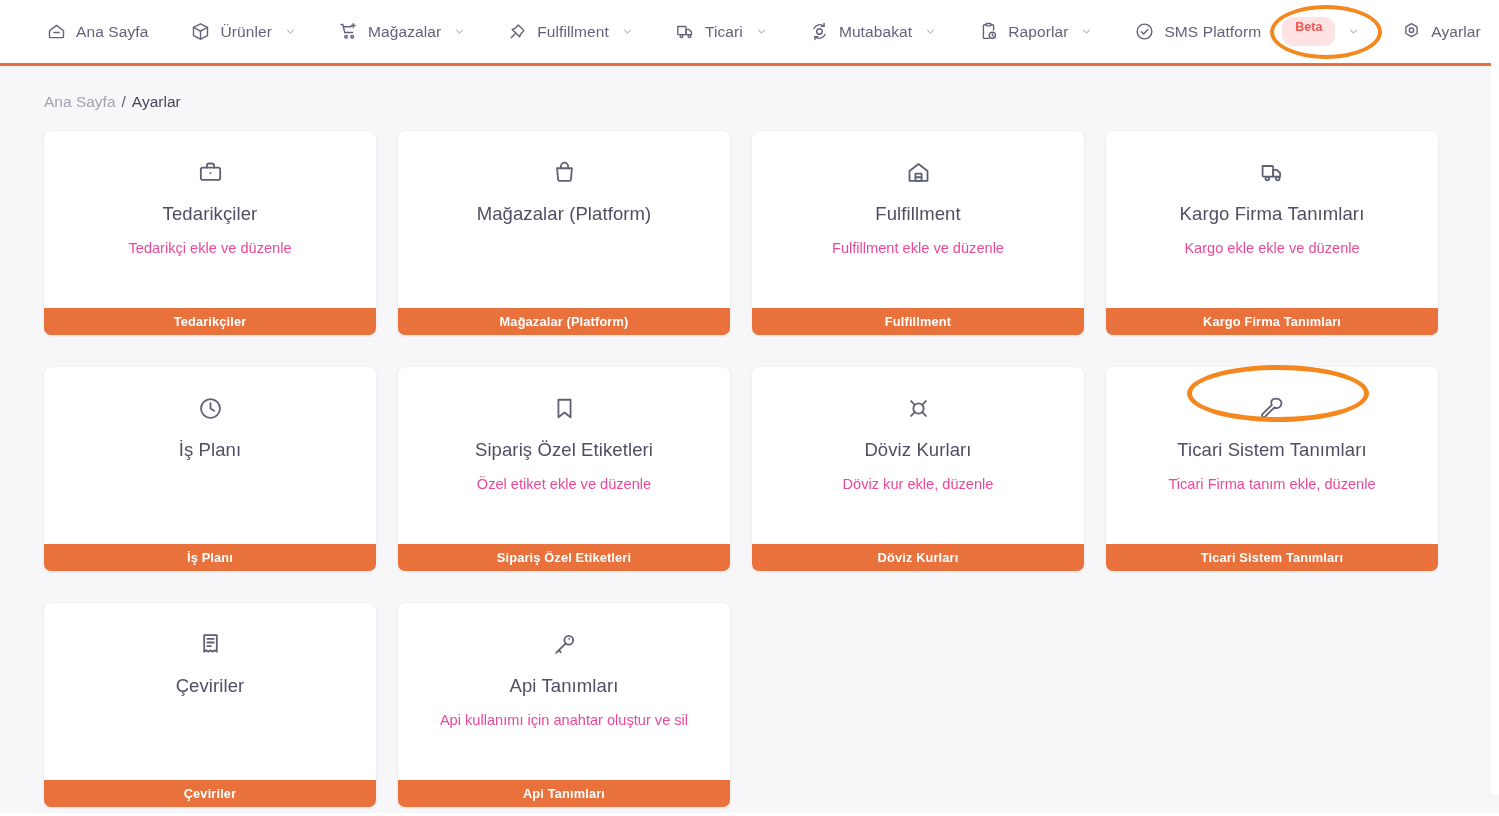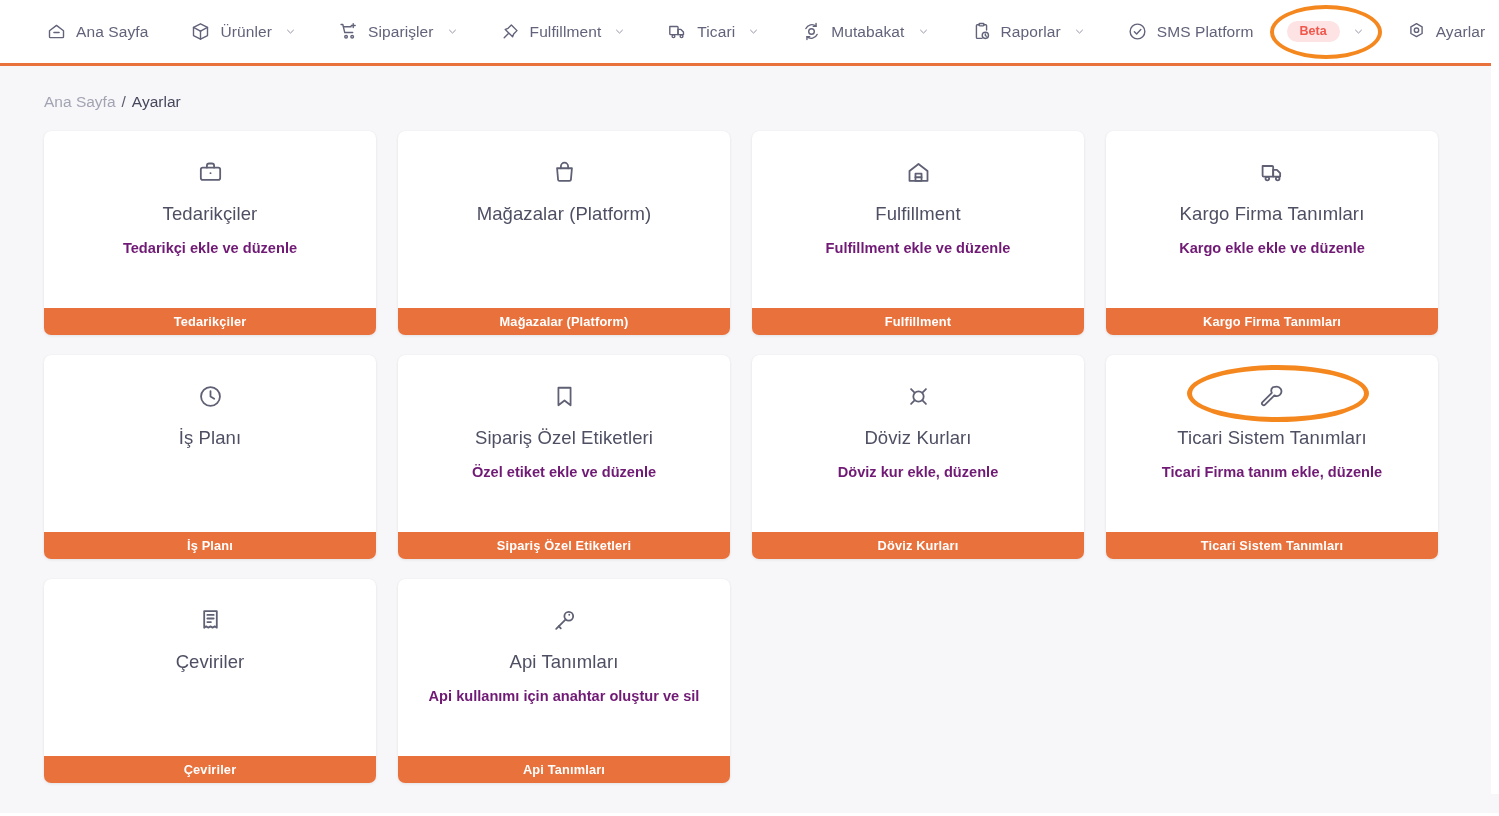--- a/index.html
+++ b/index.html
@@ -79,22 +79,22 @@
   }
   .chev svg { display:block; width: 11px; height: 11px; }
 
   .beta-badge {
     display: inline-block;
     background: #fde3e3;
     color: #f0564b;
     font-size: 12.5px;
     font-weight: 600;
     border-radius: 11px;
-    padding: 3px 13px 4px;
-    margin-left: 24px;
+    padding: 3px 13px 12px;
+    margin-left: 12px;
     line-height: 1.15;
   }
 
   
   .annot-ayarlar {
     position: absolute;
     left: 1270px;
     top: 5px;
     width: 112px;
     height: 54px;
@@ -120,21 +120,21 @@
     align-items: baseline;
     gap: 6px;
   }
   .bc-link  { color: #a3a4b3; cursor: pointer; }
   .bc-sep   { color: #5b5c6d; }
   .bc-cur   { color: #46475c; }
 
   .grid {
     display: grid;
     grid-template-columns: repeat(4, 332px);
-    gap: 20px 22px;
+    gap: 32px 22px;
   }
 
   .card {
     position: relative;
     background: #ffffff;
     border-radius: 7px;
     height: 204px;
     box-shadow: 0 1px 3px rgba(40,40,60,0.09), 0 0 1px rgba(40,40,60,0.06);
     display: flex;
     flex-direction: column;
@@ -157,23 +157,22 @@
     font-size: 18.5px;
     color: #4e4f63;
     letter-spacing: 0.1px;
     padding: 0 12px;
   }
 
   .card-desc {
     margin-top: 15px;
     text-align: center;
     font-size: 14.6px;
-    color: #701a75;
+    color: #ec4899;
     padding: 0 12px;
-    font-weight: bold;
   }
 
   .card-btn {
     position: absolute;
     left: 0; right: 0; bottom: 0;
     height: 27px;
     background: #e8713c;
     color: #ffffff;
     font-size: 12.8px;
     font-weight: 700;
@@ -243,21 +242,21 @@
           <span class="nav-ico">
             <svg viewBox="0 0 24 24" fill="none" stroke="currentColor" stroke-width="1.6" stroke-linecap="round" stroke-linejoin="round">
               <path d="M3.5 4h2l2.2 9.2h9.1"></path>
               <path d="M6.4 6.6H15"></path>
               <circle cx="9.2" cy="18" r="1.5"></circle>
               <circle cx="16.2" cy="18" r="1.5"></circle>
               <path d="M17.4 3v4.4"></path>
               <path d="M15.2 5.2h4.4"></path>
             </svg>
           </span>
-          <span class="nav-label">Siparişler</span>
+          <span class="nav-label">Mağazalar</span>
           <span class="chev">
             <svg viewBox="0 0 24 24" fill="none" stroke="currentColor" stroke-width="2.1" stroke-linecap="round" stroke-linejoin="round">
               <path d="M5.5 9 12 15.4 18.5 9"></path>
             </svg>
           </span>
         </li>
         <li class="nav-item">
           <span class="nav-ico">
             <svg viewBox="0 0 24 24" fill="none" stroke="currentColor" stroke-width="1.6" stroke-linecap="round" stroke-linejoin="round">
               <path d="M9.4 14.6 4.8 19.2"></path>

